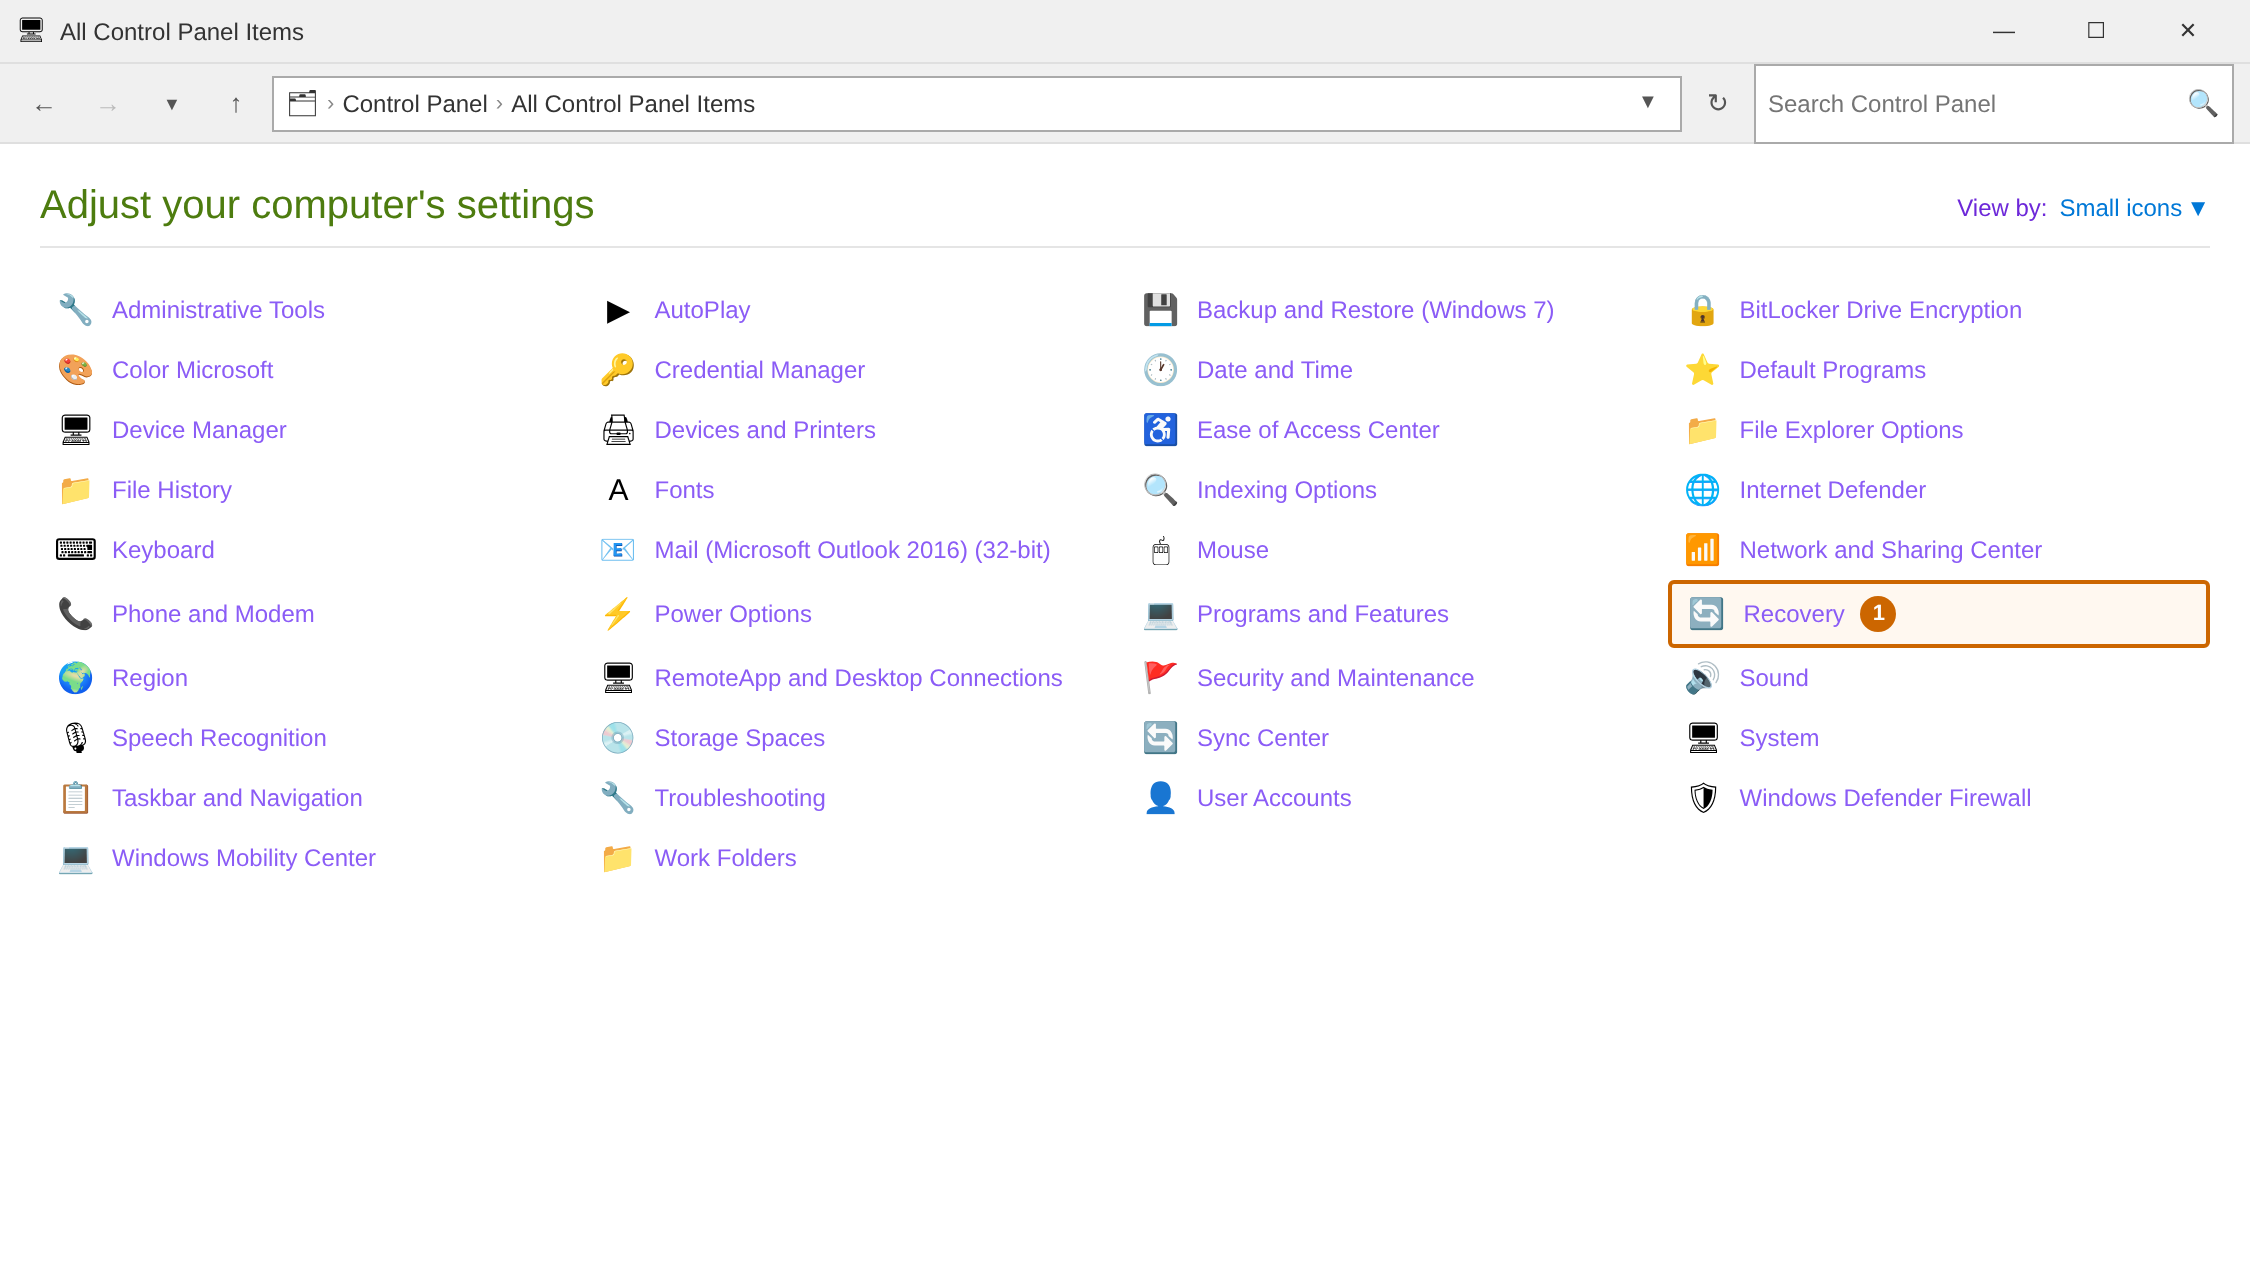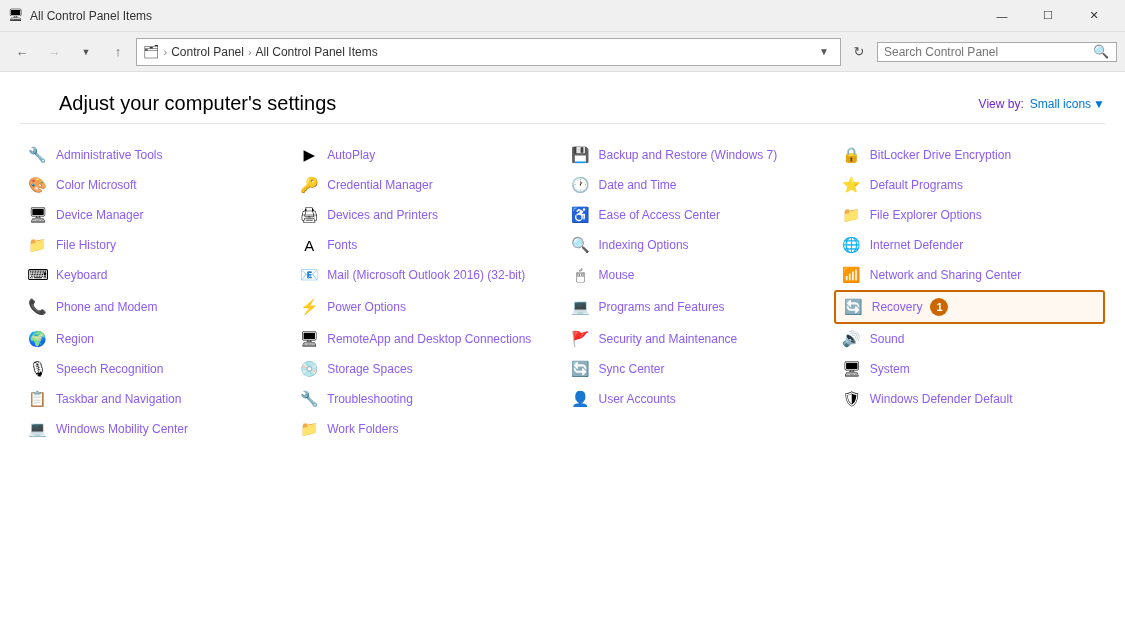--- a/index.html
+++ b/index.html
@@ -62,21 +62,21 @@
       display: flex; align-items: center; justify-content: center;
       color: #555; font-size: 10px;
     }
     .refresh-btn {
       width: 28px; height: 28px;
       border: none; background: transparent; cursor: pointer;
       display: flex; align-items: center; justify-content: center;
       color: #555; font-size: 13px; border-radius: 3px;
     }
     .search-box {
-      height: 20px;
+      height: 40px;
       width: 240px;
       border: 1px solid #aaa;
       background: #fff;
       display: flex;
       align-items: center;
       padding: 0 6px;
     }
     .search-box input {
       border: none; background: transparent; flex: 1; font-size: 12px; outline: none; color: #888;
     }
@@ -90,21 +90,21 @@
       overflow-y: auto;
     }
     .content-header {
       display: flex;
       align-items: center;
       justify-content: space-between;
       margin-bottom: 16px;
       padding-bottom: 8px;
       border-bottom: 1px solid #e5e5e5;
     }
-    .content-title { font-size: 20px; font-weight: 300; color: #000000; margin-left: 39px; }
+    .content-title { font-size: 20px; font-weight: 300; color: #4d7c0f; }
     .view-by { display: flex; align-items: center; gap: 6px; font-size: 12px; color: #333; }
     .view-by-label { color: #6d28d9; }
     .view-by-value { color: #0078d7; cursor: pointer; display: flex; align-items: center; gap: 2px; text-align: right; }
 
     
     .items-grid {
       display: grid;
       grid-template-columns: repeat(4, 1fr);
       gap: 0;
       column-gap: 0;
@@ -328,21 +328,21 @@
       <div class="control-item">
         <span class="icon">🔧</span>
         <span class="label">Troubleshooting</span>
       </div>
       <div class="control-item">
         <span class="icon">👤</span>
         <span class="label">User Accounts</span>
       </div>
       <div class="control-item">
         <span class="icon">🛡</span>
-        <span class="label">Windows Defender Default</span>
+        <span class="label">Windows Defender Firewall</span>
       </div>
       <div class="control-item">
         <span class="icon">💻</span>
         <span class="label">Windows Mobility Center</span>
       </div>
       <div class="control-item">
         <span class="icon">📁</span>
         <span class="label">Work Folders</span>
       </div>
     </div>

